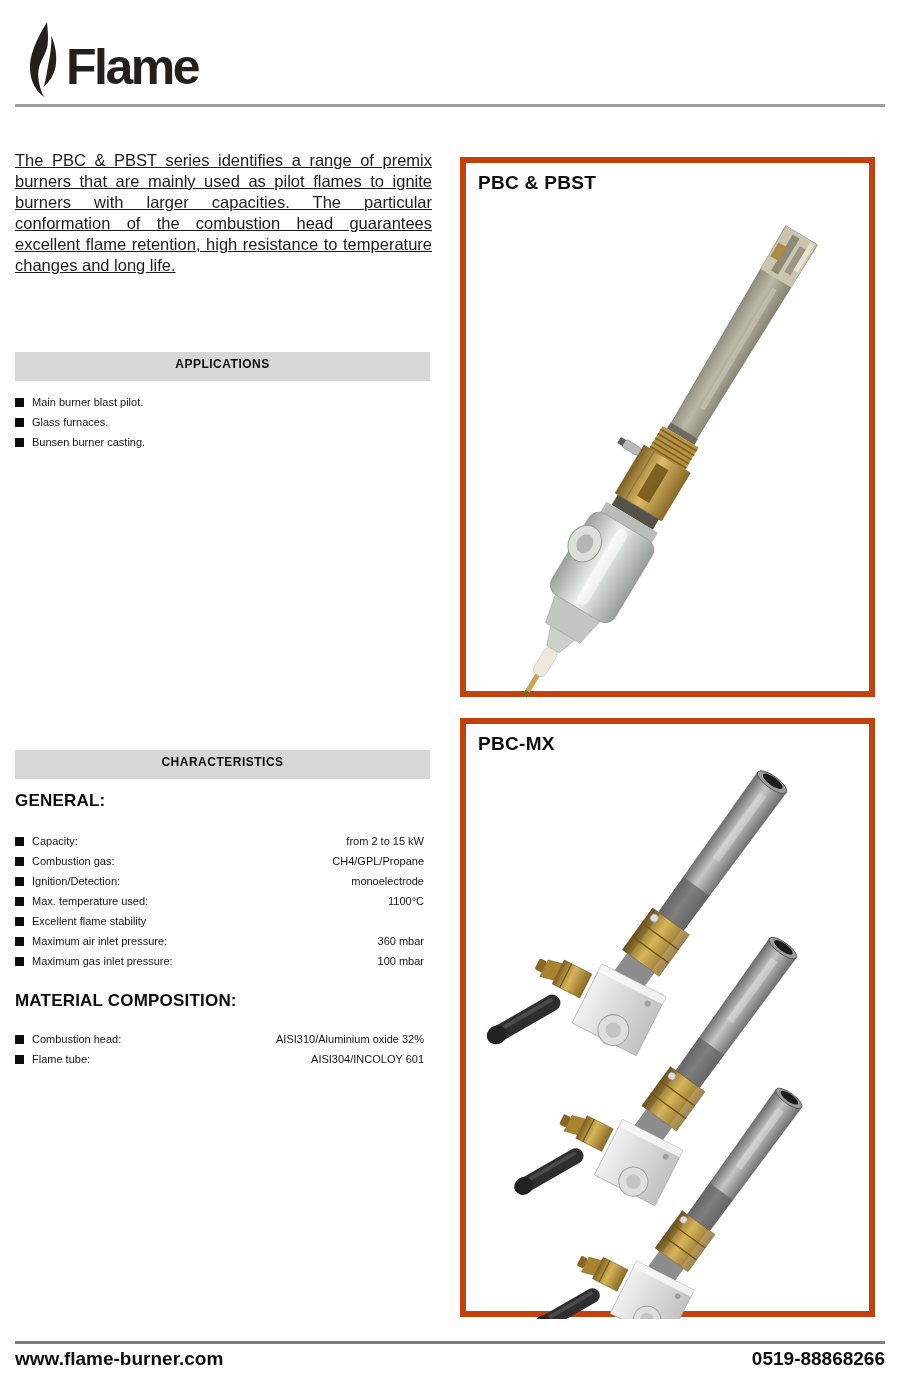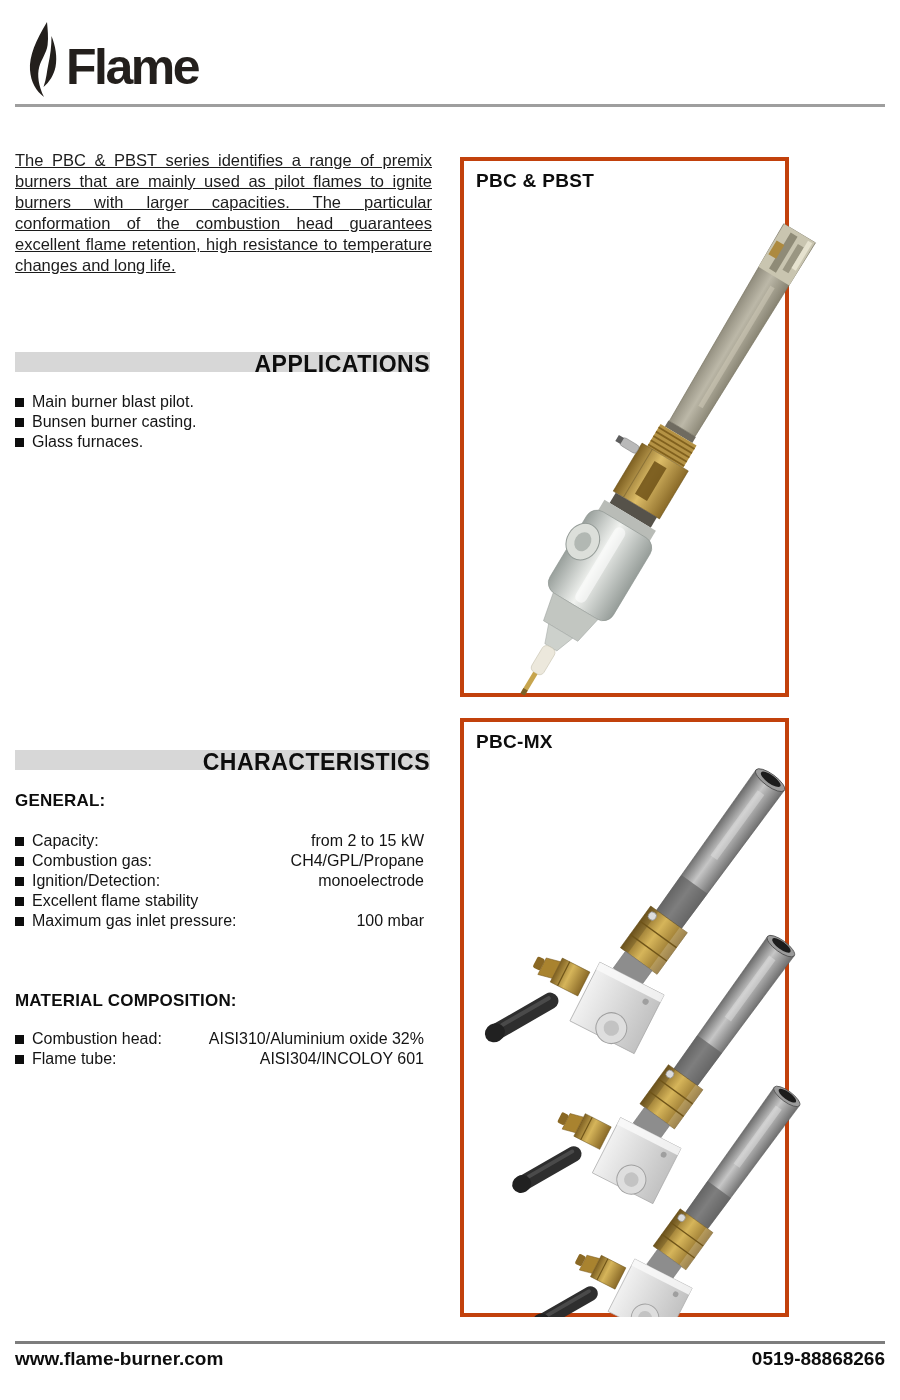--- a/index.html
+++ b/index.html
@@ -15,53 +15,53 @@
   .header-rule { left:15px; top:104px; width:870px; height:3px; background:#9e9e9e; }
 
   
   .intro {
     left:15px; top:150px; width:417px;
     font-size:16.5px; line-height:21px; text-align:justify; color:#1c1c1c;text-decoration:underline;
   }
 
   
   .section-bar {
-    left:15px; width:415px; height:20px; background:#d7d7d7;
-    text-align:right; font-weight:bold; font-size:23px; line-height:25px;
+    left:15px; width:415px; height:29px; background:#d7d7d7;
+    text-align:center; font-weight:bold; font-size:12px; line-height:25px;
     letter-spacing:0.5px; color:#0d0d0d;
   }
   .bar-applications { top:352px; }
   .bar-characteristics { top:750px; }
 
   
   ul { list-style:none; }
   .plain-list { left:15px; top:392px; width:415px; }
   .plain-list li, .spec-list li {
     display:flex; align-items:baseline;
-    font-size:16px; line-height:20px; color:#141414;
+    font-size:11px; line-height:20px; color:#141414;
   }
   .sq {
     flex:none; width:9px; height:9px; background:#0d0d0d;
     display:inline-block; margin-right:8px; position:relative; top:0px;
     align-self:center;
   }
   .spec-list { left:15px; width:409px; }
   .list-general { top:831px; }
   .list-material { top:1029px; }
   .spec-value { margin-left:auto; text-align:left; white-space:nowrap; }
 
   .sub-heading {
     left:15px; font-size:17px; font-weight:bold; color:#0d0d0d; letter-spacing:0.2px;
   }
   .h-general { top:791px; }
   .h-material { top:991px;text-align:center; }
 
   
   .product-box {
-    left:460px; width:329px; border:4px solid #c2410c; background:#fff;
+    left:460px; width:415px; border:6px solid #c2410c; background:#fff;
   }
   .box-1 { top:157px; height:540px; }
   .box-2 { top:718px; height:599px; }
   .product-title {
     font-size:19px; font-weight:bold; color:#0d0d0d;
     padding:9px 0 0 12px; letter-spacing:0.3px;
   }
   .product-box svg.photo { display:block; position:absolute; left:0; }
   .box-1 svg.photo { top:38px; }
   .box-2 svg.photo { top:37px; }
@@ -100,26 +100,26 @@
 <ul class="abs plain-list">
 
     <li>
       <span class="sq"></span>
       <span>Main burner blast pilot.</span>
     </li>
 
 
     <li>
       <span class="sq"></span>
+      <span>Glass furnaces.</span>
+    </li>
+
+    <li>
+      <span class="sq"></span>
       <span>Bunsen burner casting.</span>
-    </li>
-
-    <li>
-      <span class="sq"></span>
-      <span>Glass furnaces.</span>
     </li>
   </ul>
 
 <div class="abs section-bar bar-characteristics">
   <span>CHARACTERISTICS</span>
 </div>
 
 <h3 class="abs sub-heading h-general">GENERAL:</h3>
 
 <ul class="abs spec-list list-general">
@@ -135,27 +135,37 @@
       <span class="spec-label">Combustion gas:</span>
       <span class="spec-value">CH4/GPL/Propane</span>
     </li>
 
     <li>
       <span class="sq"></span>
       <span class="spec-label">Ignition/Detection:</span>
       <span class="spec-value">monoelectrode</span>
     </li>
 
+    <li>
+      <span class="sq"></span>
+      <span class="spec-label">Max. temperature used:</span>
+      <span class="spec-value">1100°C</span>
+    </li>
 
     <li>
       <span class="sq"></span>
       <span class="spec-label">Excellent flame stability</span>
       <span class="spec-value"></span>
     </li>
 
+    <li>
+      <span class="sq"></span>
+      <span class="spec-label">Maximum air inlet pressure:</span>
+      <span class="spec-value">360 mbar</span>
+    </li>
 
     <li>
       <span class="sq"></span>
       <span class="spec-label">Maximum gas inlet pressure:</span>
       <span class="spec-value">100 mbar</span>
     </li>
   </ul>
 
 <h3 class="abs sub-heading h-material">MATERIAL COMPOSITION:</h3>
 

